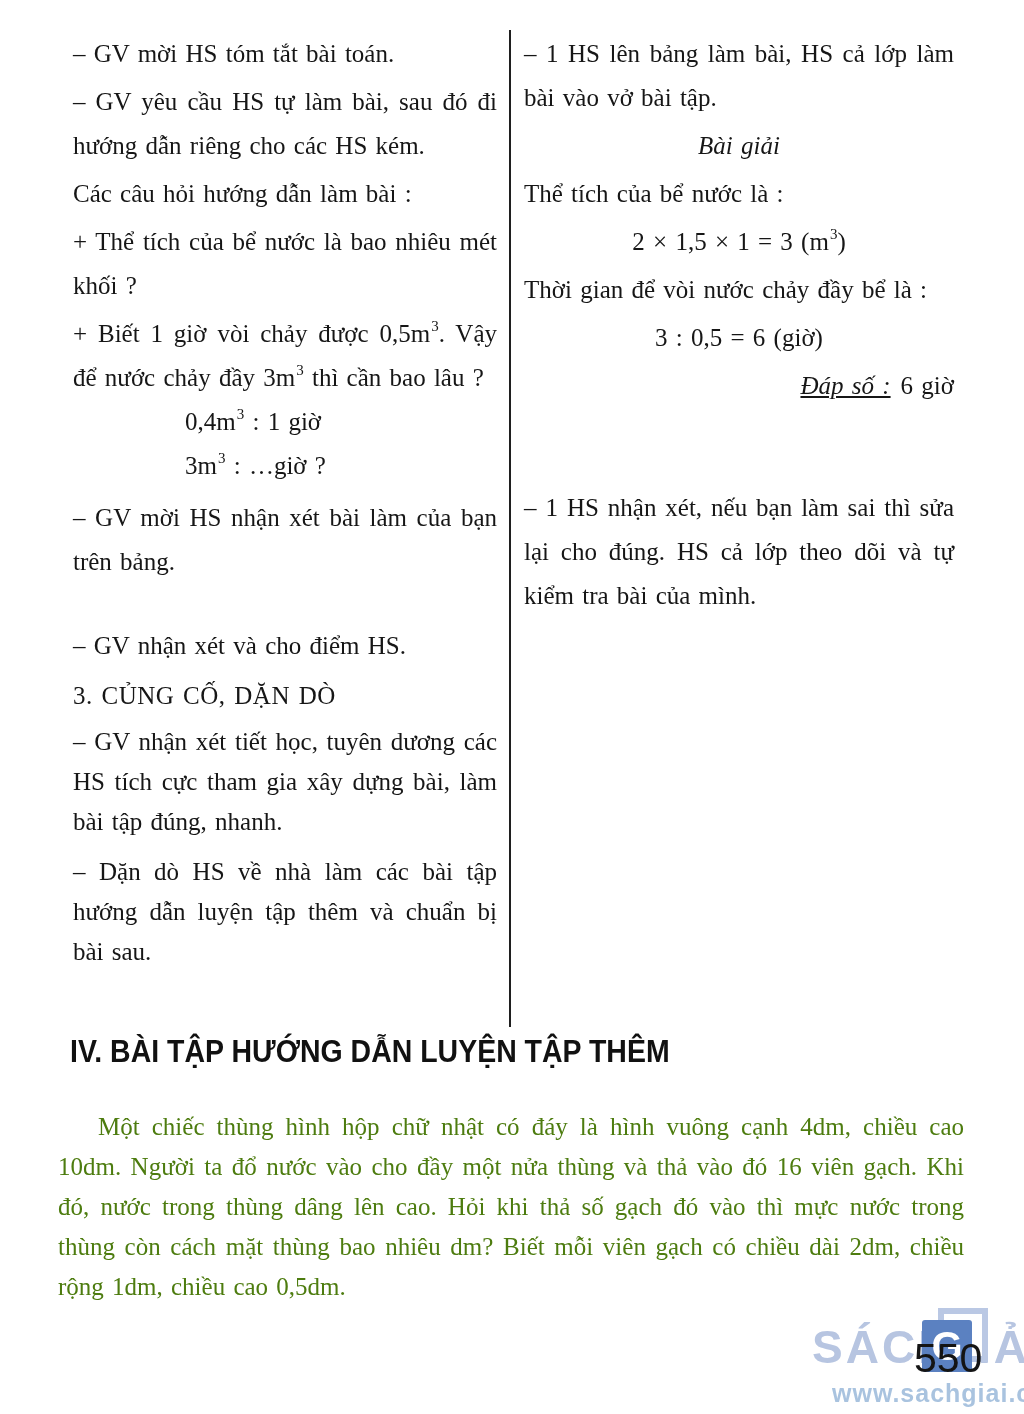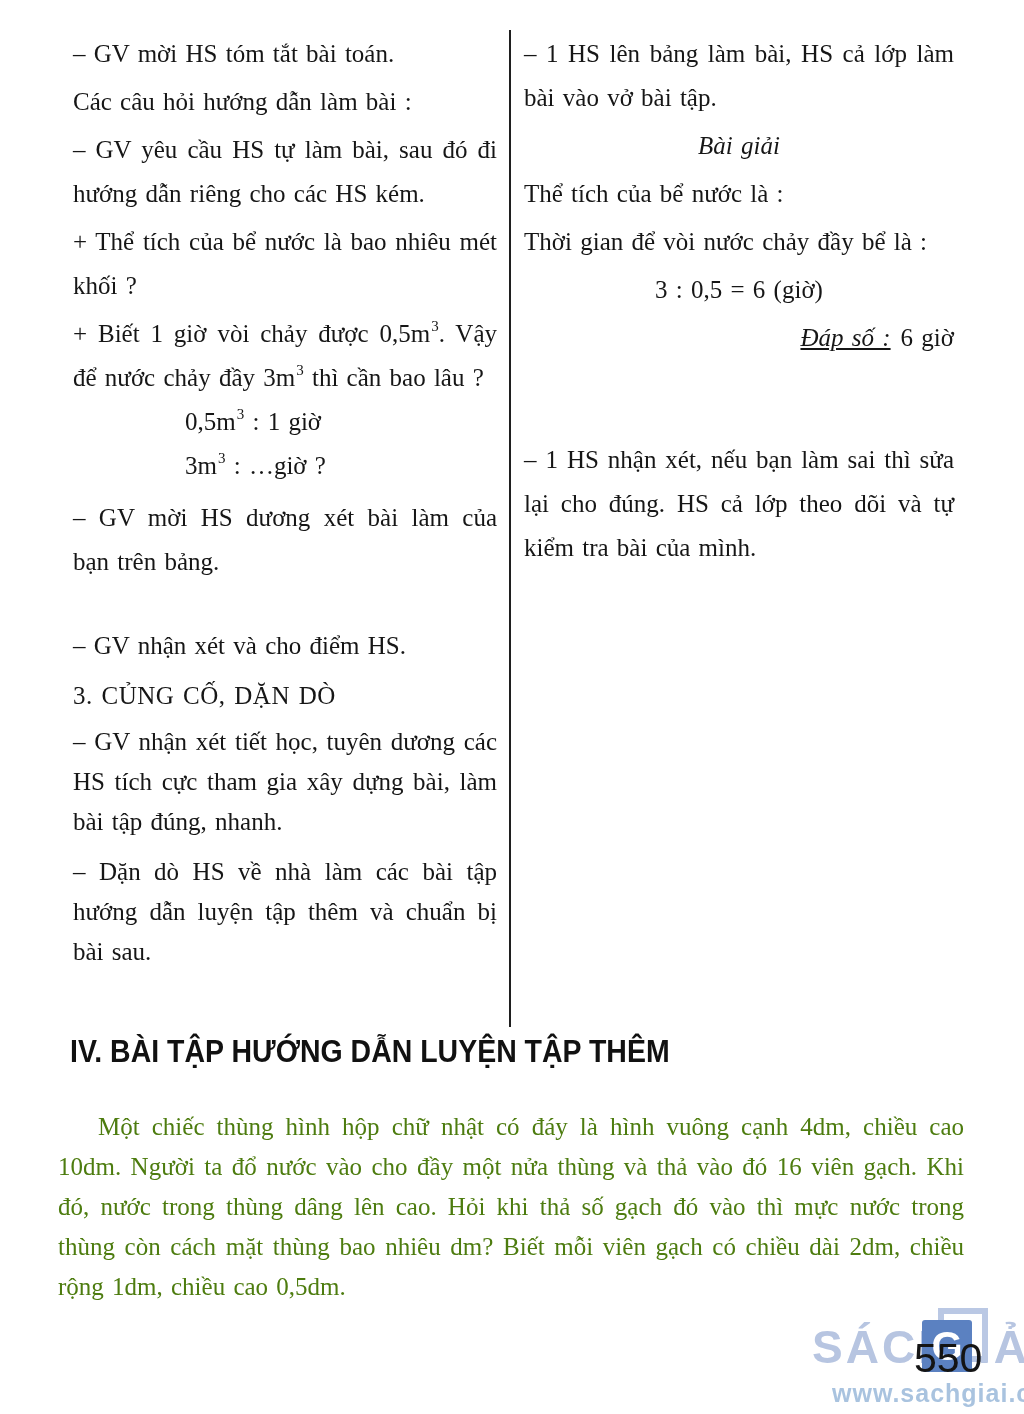--- a/index.html
+++ b/index.html
@@ -111,37 +111,38 @@
 </style>
 </head>
 <body>
 
 <div class="page">
 
   <div class="divider"></div>
 
   <div class="col col-left">
     <p>– GV mời HS tóm tắt bài toán.</p>
+    <p>– GV yêu cầu HS tự làm bài, sau đó đi hướng dẫn riêng cho các HS kém.</p>
     <p>Các câu hỏi hướng dẫn làm bài :</p>
-    <p>– GV yêu cầu HS tự làm bài, sau đó đi hướng dẫn riêng cho các HS kém.</p>
     <p>+ Thể tích của bể nước là bao nhiêu mét khối ?</p>
     <p class="p-q2"><span>+ Biết 1 giờ vòi chảy được 0,5m</span><span class="sup">3</span><span>. Vậy để nước chảy đầy 3m</span><span class="sup">3</span><span> thì cần bao lâu ?</span></p>
-    <p class="ratio"><span>0,5m</span><span class="sup">3</span><span> : 1 giờ</span></p>
+    <p class="ratio"><span>0,4m</span><span class="sup">3</span><span> : 1 giờ</span></p>
     <p class="ratio"><span>3m</span><span class="sup">3</span><span> : …giờ ?</span></p>
-    <p class="p6">– GV mời HS dương xét bài làm của bạn trên bảng.</p>
+    <p class="p6">– GV mời HS nhận xét bài làm của bạn trên bảng.</p>
     <p class="p7">– GV nhận xét và cho điểm HS.</p>
     <p class="sec3-heading">3. CỦNG CỐ, DẶN DÒ</p>
     <p class="p8">– GV nhận xét tiết học, tuyên dương các HS tích cực tham gia xây dựng bài, làm bài tập đúng, nhanh.</p>
     <p class="p9">– Dặn dò HS về nhà làm các bài tập hướng dẫn luyện tập thêm và chuẩn bị bài sau.</p>
   </div>
 
   <div class="col col-right">
     <p>– 1 HS lên bảng làm bài, HS cả lớp làm bài vào vở bài tập.</p>
     <p class="sol-title">Bài giải</p>
     <p class="nowrap">Thể tích của bể nước là :</p>
+    <p class="eq"><span>2 × 1,5 × 1 = 3 (m</span><span class="sup">3</span><span>)</span></p>
     <p class="nowrap">Thời gian để vòi nước chảy đầy bể là :</p>
     <p class="eq">3 : 0,5 = 6 (giờ)</p>
     <p class="answer"><span class="lbl">Đáp số :</span><span class="val">6 giờ</span></p>
     <p class="r-p3">– 1 HS nhận xét, nếu bạn làm sai thì sửa lại cho đúng. HS cả lớp theo dõi và tự kiểm tra bài của mình.</p>
   </div>
 
   <div class="sec4-heading">IV. BÀI TẬP HƯỚNG DẪN LUYỆN TẬP THÊM</div>
   <p class="sec4-body">Một chiếc thùng hình hộp chữ nhật có đáy là hình vuông cạnh 4dm, chiều cao 10dm. Người ta đổ nước vào cho đầy một nửa thùng và thả vào đó 16 viên gạch. Khi đó, nước trong thùng dâng lên cao. Hỏi khi thả số gạch đó vào thì mực nước trong thùng còn cách mặt thùng bao nhiêu dm? Biết mỗi viên gạch có chiều dài 2dm, chiều rộng 1dm, chiều cao 0,5dm.</p>
 
   <div class="logo-sach">SÁCH</div>

